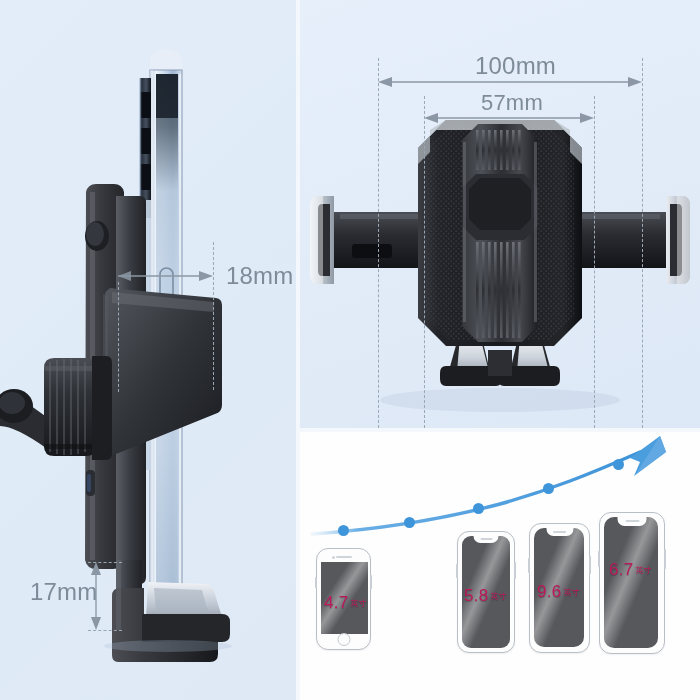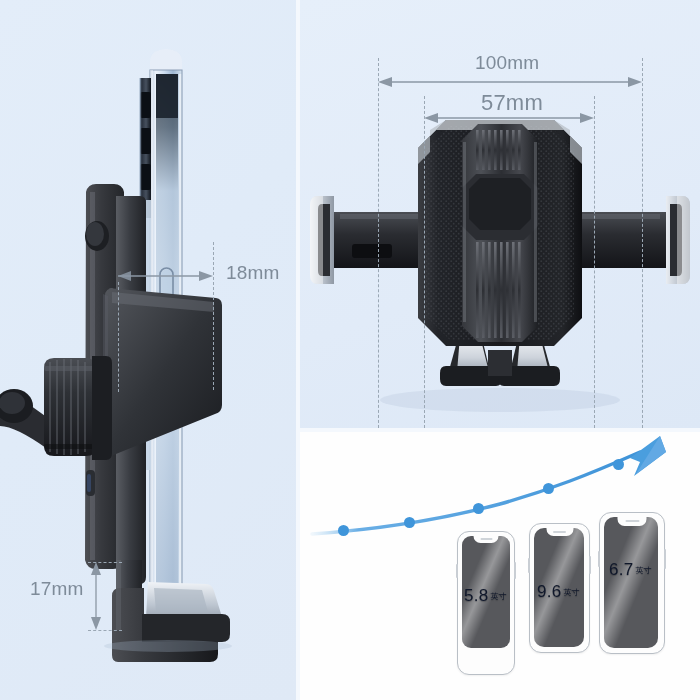--- a/index.html
+++ b/index.html
@@ -16,21 +16,21 @@
     background:linear-gradient(135deg,#e3edf9 0%,#e0ebf8 45%,#dfe9f6 100%);}
   #panel-topright{left:300px;top:0;width:400px;height:428px;
     background:linear-gradient(160deg,#e6effa 0%,#e1ebf8 60%,#dde8f6 100%);}
   #panel-bottomright{left:300px;top:432px;width:400px;height:268px;
     background:#fefefe;}
   .panel-gap{position:absolute;background:#f4f8fd;}
   #gap-v{left:296px;top:0;width:4px;height:700px;}
   #gap-h{left:300px;top:428px;width:400px;height:4px;}
 
   
-  .dim-label{position:absolute;color:#7e8b99;font-size:19px;letter-spacing:.2px;
+  .dim-label{position:absolute;color:#7e8b99;font-size:24px;letter-spacing:.2px;
     white-space:nowrap;}
   .dim-label.small{font-size:22px;}
 
   
   .dash-v{position:absolute;width:0;border-left:1.5px dashed #9aa7b4;}
   .dash-h{position:absolute;height:0;border-top:1.5px dashed #9aa7b4;}
 
   
   .svglayer{position:absolute;left:0;top:0;overflow:visible;}
 
@@ -49,21 +49,21 @@
   .notch-bar{position:absolute;left:50%;transform:translateX(-50%);
     background:#cfd4d9;border-radius:2px;}
   .home-btn{position:absolute;left:50%;transform:translateX(-50%);
     border:1.5px solid #c3c8ce;border-radius:50%;background:#fdfdfd;}
   .top-speaker{position:absolute;left:50%;transform:translateX(-50%);
     background:#cfd4d9;border-radius:2px;}
   .top-cam{position:absolute;background:#cfd4d9;border-radius:50%;}
   .glare{position:absolute;background:linear-gradient(to bottom right,
       rgba(255,255,255,0) 42%,rgba(255,255,255,.38) 48%,rgba(255,255,255,0) 54%);
     width:260%;height:260%;left:-80%;top:-80%;pointer-events:none;}
-  .size-label{position:absolute;color:#0f172a;white-space:nowrap;z-index:4;
+  .size-label{position:absolute;color:#be185d;white-space:nowrap;z-index:4;
     text-shadow:0 1px 1px rgba(0,0,0,.25);}
   .size-num{font-size:17px;letter-spacing:.3px;}
   .size-unit{font-size:8px;margin-left:2px;vertical-align:2px;}
   .side-btn{position:absolute;background:#c9ced4;border-radius:1.5px;}
 
   .curve-dot{position:absolute;border-radius:50%;}
 </style>
 </head>
 <body>
 
@@ -384,23 +384,36 @@
       <polygon points="360,4 330,26 340,30 334,44 366,20" fill="#4a9ede"></polygon>
       <polygon points="360,4 336,42 366,20" fill="#62a9e4"></polygon>
     </svg>
 
     <div class="curve-dot" style="left:38px;top:93px;width:11px;height:11px;background:#3f95da;"></div>
     <div class="curve-dot" style="left:104px;top:85px;width:11px;height:11px;background:#3f95da;"></div>
     <div class="curve-dot" style="left:173px;top:71px;width:11px;height:11px;background:#3f95da;"></div>
     <div class="curve-dot" style="left:243px;top:51px;width:11px;height:11px;background:#3f95da;"></div>
     <div class="curve-dot" style="left:313px;top:27px;width:11px;height:11px;background:#3f95da;"></div>
 
-
-
-    <div class="phone-card" style="left:157px;top:99px;width:58px;height:144px;">
+    <div class="phone-card" style="left:16px;top:116px;width:55px;height:102px;">
+      <div class="top-speaker" style="top:7px;width:16px;height:2.4px;"></div>
+      <div class="top-cam" style="left:15px;top:6.5px;width:3px;height:3px;"></div>
+      <div class="phone-screen" style="left:4px;top:13px;right:4px;bottom:17px;width:47px;height:72px;">
+        <div class="glare"></div>
+      </div>
+      <div class="home-btn" style="bottom:3px;width:11px;height:11px;"></div>
+      <div class="size-label" style="left:7px;top:44px;">
+        <span class="size-num">4.7</span><span class="size-unit">英寸</span>
+      </div>
+      <div class="side-btn" style="left:-2.4px;top:28px;width:2.4px;height:11px;"></div>
+      <div class="side-btn" style="right:-2.4px;top:26px;width:2.4px;height:14px;"></div>
+    </div>
+
+
+    <div class="phone-card" style="left:157px;top:99px;width:58px;height:122px;">
       <div class="phone-screen" style="left:3.5px;top:3.5px;width:48px;height:112px;border-radius:9px;">
         <div class="glare"></div>
       </div>
       <div class="phone-notch" style="top:3.5px;width:25px;height:7.5px;">
         <div class="notch-bar" style="top:2.4px;width:12px;height:2px;"></div>
       </div>
       <div class="size-label" style="left:6px;top:54px;">
         <span class="size-num">5.8</span><span class="size-unit">英寸</span>
       </div>
       <div class="side-btn" style="left:-2.4px;top:32px;width:2.4px;height:14px;"></div>

